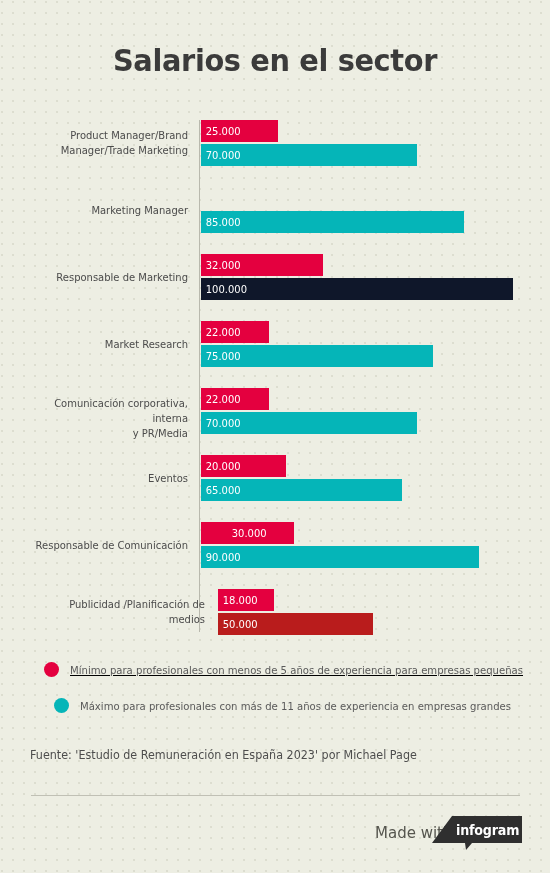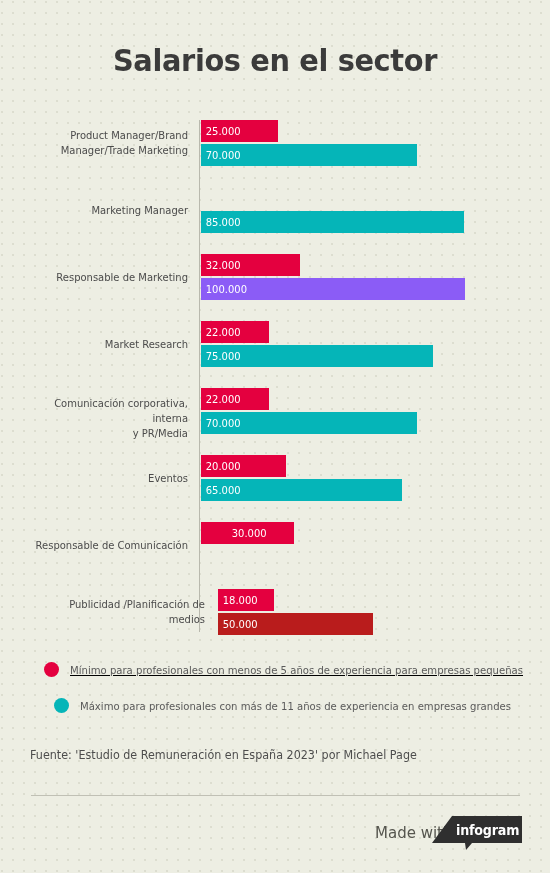--- a/index.html
+++ b/index.html
@@ -204,24 +204,24 @@
           <div>Marketing Manager</div>
         </div>
         <div class="bar max" style="top: 24px; width: 263px; background-color: rgb(5, 181, 184);">
           <span class="bar-value">85.000</span>
         </div>
       </div>
       <div class="row-group" style="top: 142px; height: 46px;">
         <div class="cat-label" style="top: 15.5px;">
           <div>Responsable de Marketing</div>
         </div>
-        <div class="bar min" style="top: 0px; width: 99px; background-color: rgb(228, 0, 63);">
+        <div class="bar min" style="top: 0px; width: 122px; background-color: rgb(228, 0, 63);">
           <span class="bar-value">32.000</span>
         </div>
-        <div class="bar max" style="top: 24px; width: 264px; background-color: #8b5cf6;">
+        <div class="bar max" style="top: 24px; width: 312px; background-color: #0f172a;">
           <span class="bar-value">100.000</span>
         </div>
       </div>
       <div class="row-group" style="top: 209px; height: 46px;">
         <div class="cat-label" style="top: 15.5px;">
           <div>Market Research</div>
         </div>
         <div class="bar min" style="top: 0px; width: 68px; background-color: rgb(228, 0, 63);">
           <span class="bar-value">22.000</span>
         </div>
@@ -251,20 +251,23 @@
         <div class="bar max" style="top: 24px; width: 201px; background-color: rgb(5, 181, 184);">
           <span class="bar-value">65.000</span>
         </div>
       </div>
       <div class="row-group" style="top: 410px; height: 46px;">
         <div class="cat-label" style="top: 15.5px;">
           <div>Responsable de Comunicación</div>
         </div>
         <div class="bar min" style="top: 0px; width: 93px; background-color: rgb(228, 0, 63); justify-content: center;">
           <span class="bar-value">30.000</span>
+        </div>
+        <div class="bar max" style="top: 24px; width: 278px; background-color: rgb(5, 181, 184);">
+          <span class="bar-value">90.000</span>
         </div>
       </div>
       <div class="row-group" style="top: 477px; height: 46px; margin-left: 17px;">
         <div class="cat-label" style="top: 8px;">
           <div>Publicidad /Planificación de</div>
           <div>medios</div>
         </div>
         <div class="bar min" style="top: 0px; width: 56px; background-color: rgb(228, 0, 63);">
           <span class="bar-value">18.000</span>
         </div>

